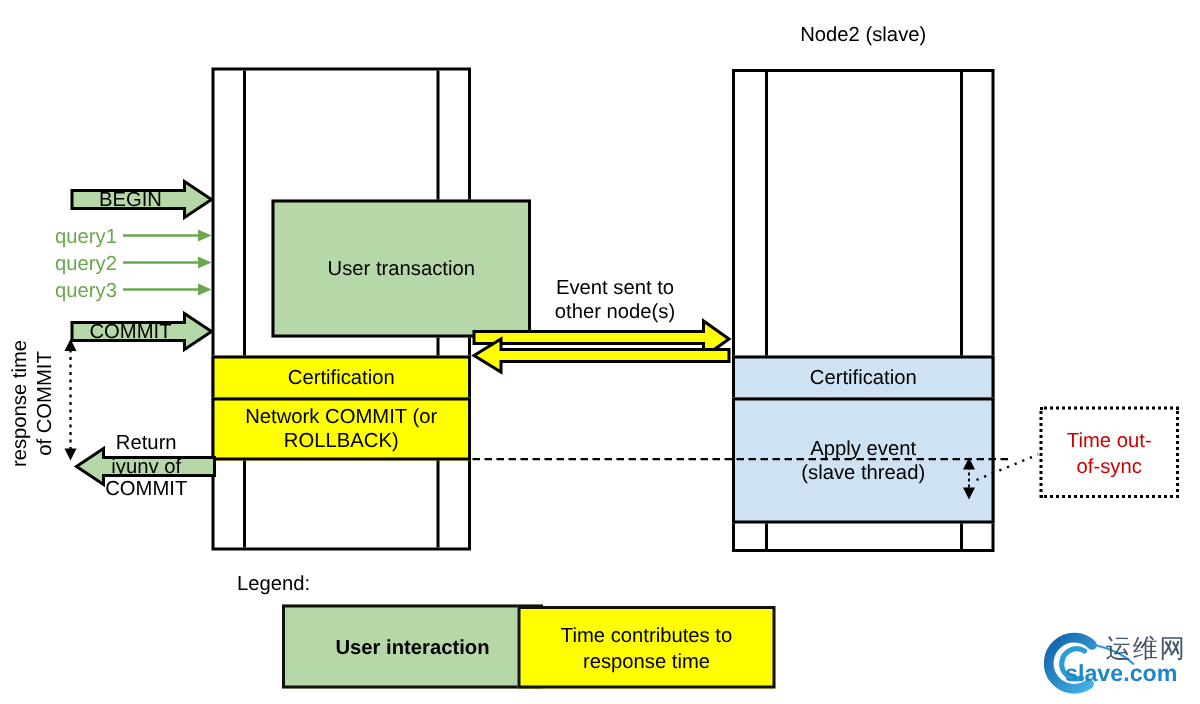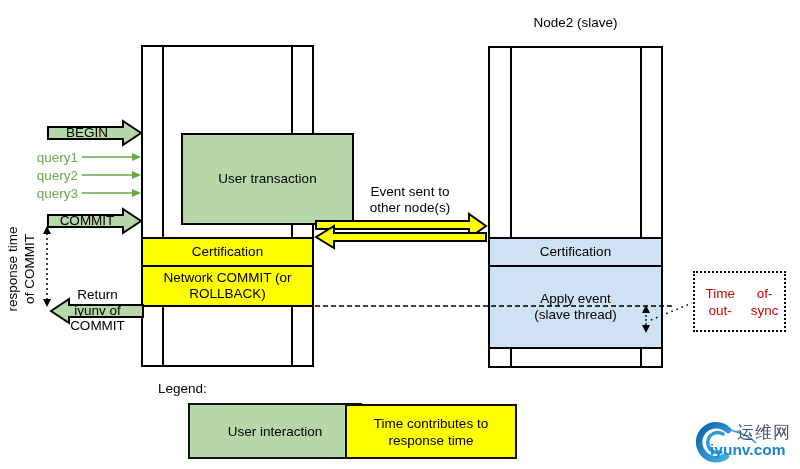--- a/index.html
+++ b/index.html
@@ -23,21 +23,21 @@
   .center { text-align:center; }
   .bold { font-weight:normal; }
   .right { text-align:right; }
   svg.layer { position:absolute; left:0; top:0; z-index:3; }
   .node-title { position:absolute; z-index:4; font-size:13.5px; text-align:center; }
   .query { color:#6aa84f; }
   .net-title { color:#3c78d8; font-weight:bold; }
   .sync-box {
     position:absolute; left:693px; top:271px; width:93px; height:61px; box-sizing:border-box;
     border:2px dotted #000; background:#fff; z-index:4;
-    display:flex; align-items:center; justify-content:center;
+    display:flex; flex-direction:column; align-items:center; justify-content:center;
     color:#cc0000; font-size:13.5px; line-height:17px; text-align:center;
   }
   .rot {
     position:absolute; left:-24px; top:247px; width:100px; height:44px;
     transform:rotate(-90deg); z-index:4;
     font-size:13.5px; line-height:17px; text-align:center;
   }
   .legend-box {
     position:absolute; box-sizing:border-box; border:2px solid #111; z-index:2;
     display:flex; flex-direction:column; align-items:center; justify-content:center;
@@ -154,24 +154,24 @@
     <span style="display:block;">Event sent to</span>
     <span style="display:block;">other node(s)</span>
   </div>
 
   <div class="sync-box">
     <span>Time out-</span>
     <span>of-sync</span>
   </div>
 
   <div class="label" style="left:158px; top:381px;">Legend:</div>
-  <div class="legend-box green" style="left:148px; top:403px; width:174px; height:56px;">
+  <div class="legend-box green" style="left:148px; top:403px; width:174px; height:56px;font-weight:bold;">
     <span>User interaction</span>
   </div>
   <div class="legend-box yellow" style="left:345px; top:404px; width:172px; height:55px;">
     <span>Time contributes to</span>
     <span>response time</span>
   </div>
 
   <div class="wm-name">运维网</div>
-  <div class="wm-url">iyunv.com</div>
+  <div class="wm-url">slave.com</div>
 
 </div>
 
 </body></html>

